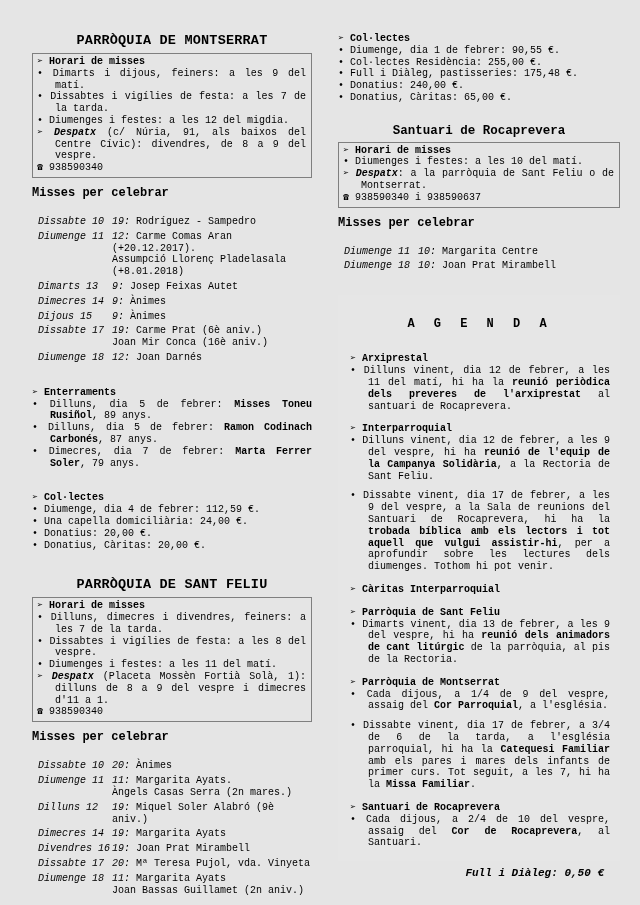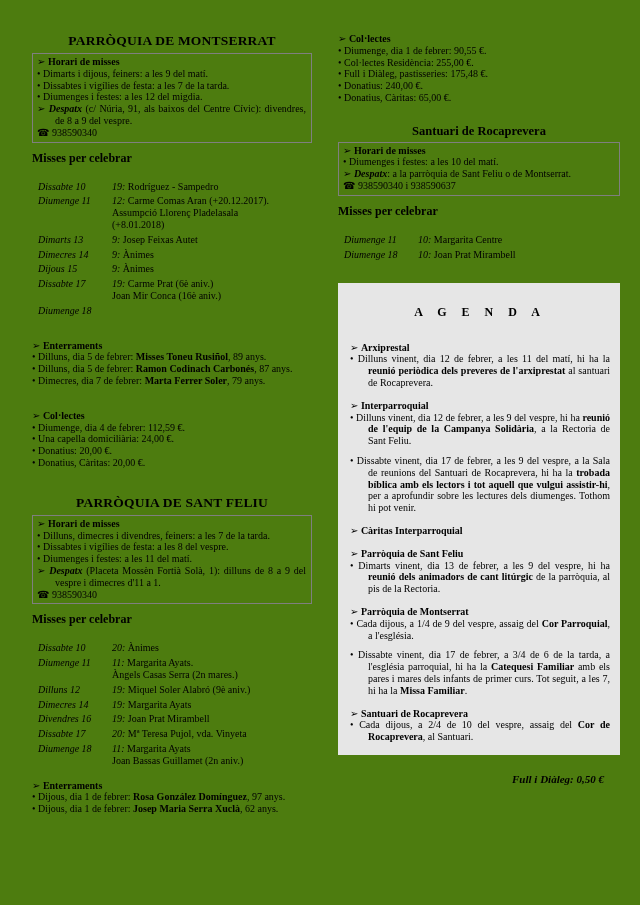--- a/index.html
+++ b/index.html
@@ -1,20 +1,20 @@
 <!DOCTYPE html>
 <html><head>
 <meta charset="utf-8">
 <style>
   html,body{margin:0;padding:0;background:#ffffff;}
   .page{
     position:relative;
     width:640px;height:905px;
-    background:#4d7c0f;
-    font-family:Liberation Serif, serif;
+    background:#e5e5e5;
+    font-family:Liberation Mono, monospace;
     font-size:10px;line-height:1.18;color:#000;
     box-sizing:border-box;
     padding:33px 20px 0 32px;
     overflow:hidden;
   }
   .columns{display:flex;gap:26px;}
   .col-left{width:280px;flex:none;}
   .col-right{width:282px;flex:none;}
 
   .doc-title{font-size:13.5px;font-weight:bold;text-align:center;margin:0 0 4px 0;letter-spacing:0.2px;}
@@ -35,21 +35,21 @@
   .section{margin-top:23px;}
   .section .line{margin-top:0;}
   .sf-title-gap{margin-top:26px;}
   .sf-ent{margin-top:13px;}
 
   .agenda{background:#e6e6e6;margin-top:23px;padding:12px 10px 12px 12px;}
   .agenda-title{font-weight:bold;font-size:12px;text-align:center;letter-spacing:6px;margin:10px 0 22px 0;}
   .agenda-section{margin-top:11px;}
   .agenda .line.m-bullet + .line.m-bullet{margin-top:8px;}
 
-  .footer{font-weight:bold;font-style:italic;text-align:right;font-size:11px;margin-top:18px;padding-right:16px;}
+  .footer{font-weight:bold;font-style:italic;text-align:right;font-size:11px;margin-top:6px;padding-right:16px;}
 </style>
 </head>
 <body>
 
 <div class="page">
   <div class="columns">
 
     <div class="col-left">
       <div class="doc-title">PARRÒQUIA DE MONTSERRAT</div>
       <div class="info-box">
@@ -96,20 +96,23 @@
           </div>
           <div class="mrow">
             <div class="mday">Dissabte 17</div>
             <div class="mentry">
               <div><span class="i">19:</span><span> Carme Prat (6è aniv.)</span></div>
               <div><span>Joan Mir Conca (16è aniv.)</span></div>
             </div>
           </div>
           <div class="mrow">
             <div class="mday">Diumenge 18</div>
+            <div class="mentry">
+              <div><span class="i">12:</span><span> Joan Darnés</span></div>
+            </div>
           </div>
         </div>
 
       <div class="section">
           <div class="line m-arrow"><span class="marker">➢ </span><span class="b">Enterraments</span></div>
           <div class="line m-bullet"><span class="marker">• </span><span>Dilluns, dia 5 de febrer: </span><span class="b">Misses Toneu Rusiñol</span><span>, 89 anys.</span></div>
           <div class="line m-bullet"><span class="marker">• </span><span>Dilluns, dia 5 de febrer: </span><span class="b">Ramon Codinach Carbonés</span><span>, 87 anys.</span></div>
           <div class="line m-bullet"><span class="marker">• </span><span>Dimecres, dia 7 de febrer: </span><span class="b">Marta Ferrer Soler</span><span>, 79 anys.</span></div>
         </div>
       <div class="section">

